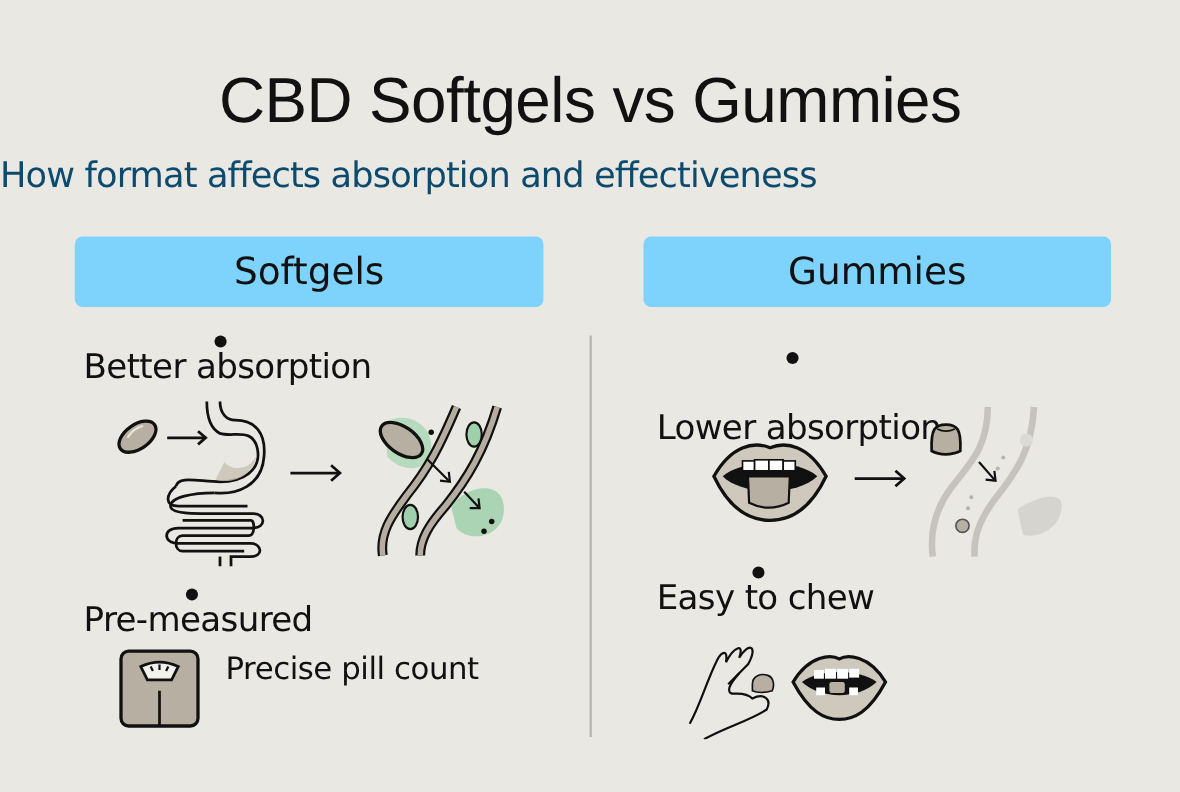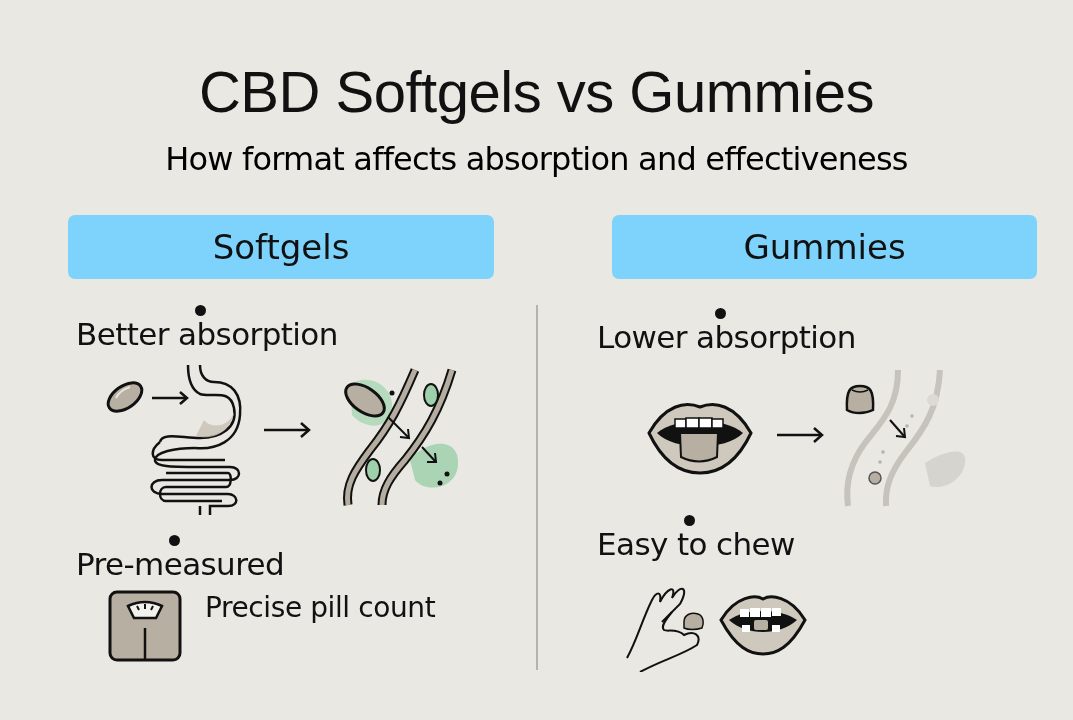--- a/index.html
+++ b/index.html
@@ -10,31 +10,31 @@
     color:#111;
     position:relative;
   }
   .title {
     position:absolute; left:0; top:58px; width:1073px;
     text-align:center; font-size:58px; font-weight:400;
     letter-spacing:-0.5px; color:#111;
   }
   .subtitle {
     position:absolute; left:0; top:140px; width:1073px;
-    text-align:center; font-size:32px; color:#000000;
+    text-align:left; font-size:32px; color:#0c4a6e;
     font-family:"DejaVu Sans", sans-serif; letter-spacing:-0.8px;
   }
   .col-header {
     position:absolute; top:215px; height:64px;
     background:#7dd3fc; border-radius:7px;
     display:flex; align-items:center; justify-content:center;
     font-size:34px; font-family:"DejaVu Sans", sans-serif;
   }
   #hdr-left { left:68px; width:426px; }
-  #hdr-right { left:585px; width:425px;margin-left:27px; }
+  #hdr-right { left:585px; width:425px; }
   .divider {
     position:absolute; left:536px; top:305px; width:2px; height:365px;
     background:#b5b3ad;
   }
   .bullet {
     position:absolute; font-size:31px; font-family:"DejaVu Sans", sans-serif;
     display:flex; align-items:center; letter-spacing:-0.6px;flex-direction:column;
   }
   .bullet .dot {
     width:11px; height:11px; border-radius:50%; background:#111;
@@ -121,21 +121,21 @@
   <line x1="37" y1="14" x2="37" y2="19" stroke="#111" stroke-width="2"></line>
   <line x1="29" y1="16" x2="31" y2="20" stroke="#111" stroke-width="2"></line>
   <line x1="45" y1="16" x2="43" y2="20" stroke="#111" stroke-width="2"></line>
   <line x1="37" y1="38" x2="37" y2="70" stroke="#111" stroke-width="2.5"></line>
 </svg>
 
 <div class="note" style="left:205px; top:590px;">
   <div>Precise pill count</div>
 </div>
 
-<div class="bullet" style="left:597px; top:308px;">
+<div class="bullet" style="left:597px; top:320px;gap:40px;">
   <span class="dot"></span>
   <span>Lower absorption</span>
 </div>
 
 <svg class="illus" style="left:645px; top:395px;" width="110" height="80" viewBox="0 0 110 80">
   <path d="M4 38 C20 10 40 6 55 12 C70 6 90 10 106 38 C90 72 70 78 55 78 C40 78 20 72 4 38 Z" fill="#cfc9bd" stroke="#111" stroke-width="3"></path>
   <path d="M12 38 C30 22 80 22 98 38 C80 56 30 56 12 38 Z" fill="#111"></path>
   <rect x="30" y="24" width="11" height="9" fill="#fff" stroke="#111" stroke-width="1.5"></rect>
   <rect x="41" y="23" width="13" height="10" fill="#fff" stroke="#111" stroke-width="1.5"></rect>
   <rect x="54" y="23" width="13" height="10" fill="#fff" stroke="#111" stroke-width="1.5"></rect>

